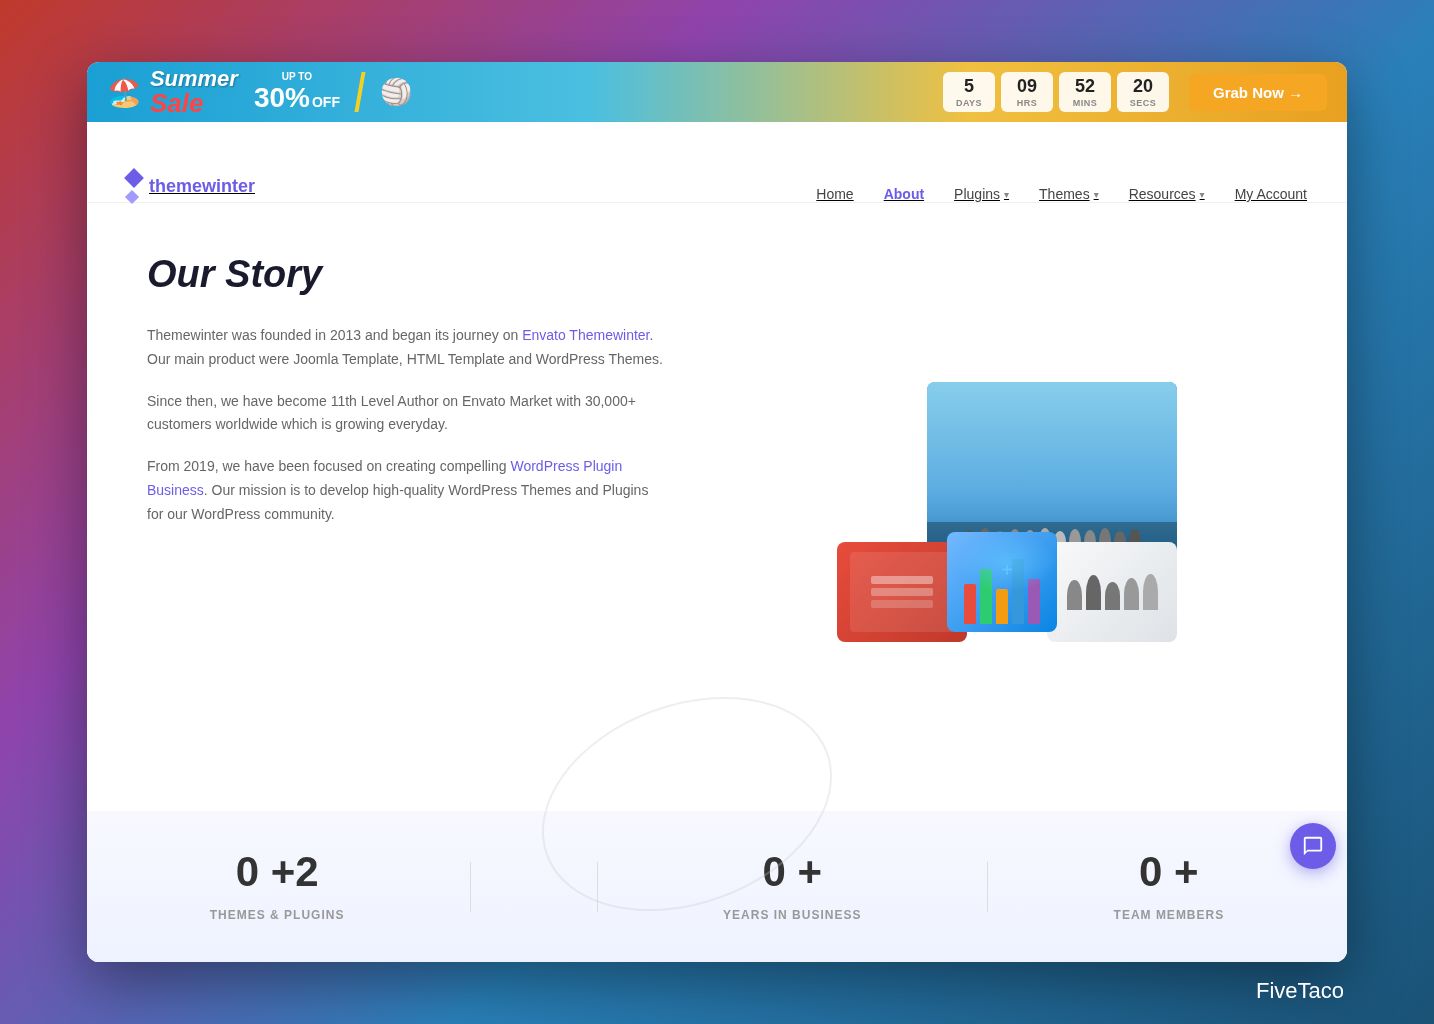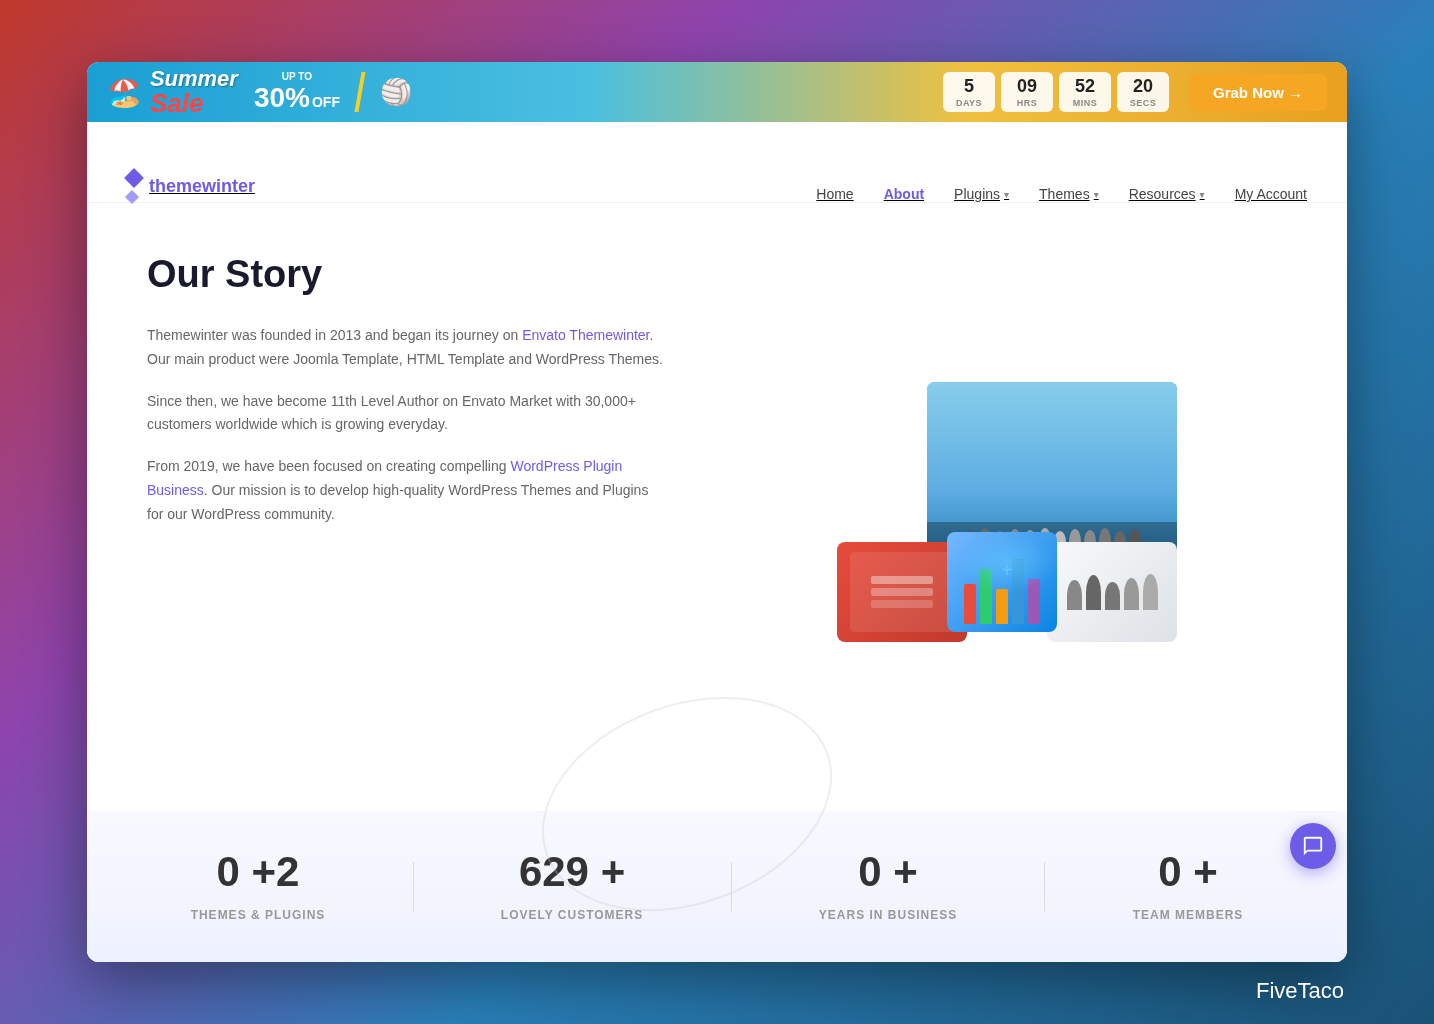--- a/index.html
+++ b/index.html
@@ -205,20 +205,21 @@
     }
     .story-left {
       flex: 1;
       max-width: 520px;
     }
     .story-title {
       font-size: 38px;
       font-weight: 800;
       color: #1a1a2e;
       margin-bottom: 28px;
+      font-style: italic;
     }
     .story-para {
       font-size: 14px;
       color: #666;
       line-height: 1.7;
       margin-bottom: 18px;
     }
     .story-link {
       color: #6c5ce7;
       text-decoration: none;
@@ -551,24 +552,20 @@
 
       <div class="stats-section">
 
         <div class="bg-line"></div>
 
         <div class="stat-item">
           <div class="stat-number">0 +2</div>
           <div class="stat-label">THEMES &amp; PLUGINS</div>
         </div>
         <div class="stat-divider"></div>
-        <div class="stat-item">
-          <div class="stat-number">629 +</div>
-          <div class="stat-label">LOVELY CUSTOMERS</div>
-        </div>
         <div class="stat-divider"></div>
         <div class="stat-item">
           <div class="stat-number">0 +</div>
           <div class="stat-label">YEARS IN BUSINESS</div>
         </div>
         <div class="stat-divider"></div>
         <div class="stat-item">
           <div class="stat-number">0 +</div>
           <div class="stat-label">TEAM MEMBERS</div>
         </div>

